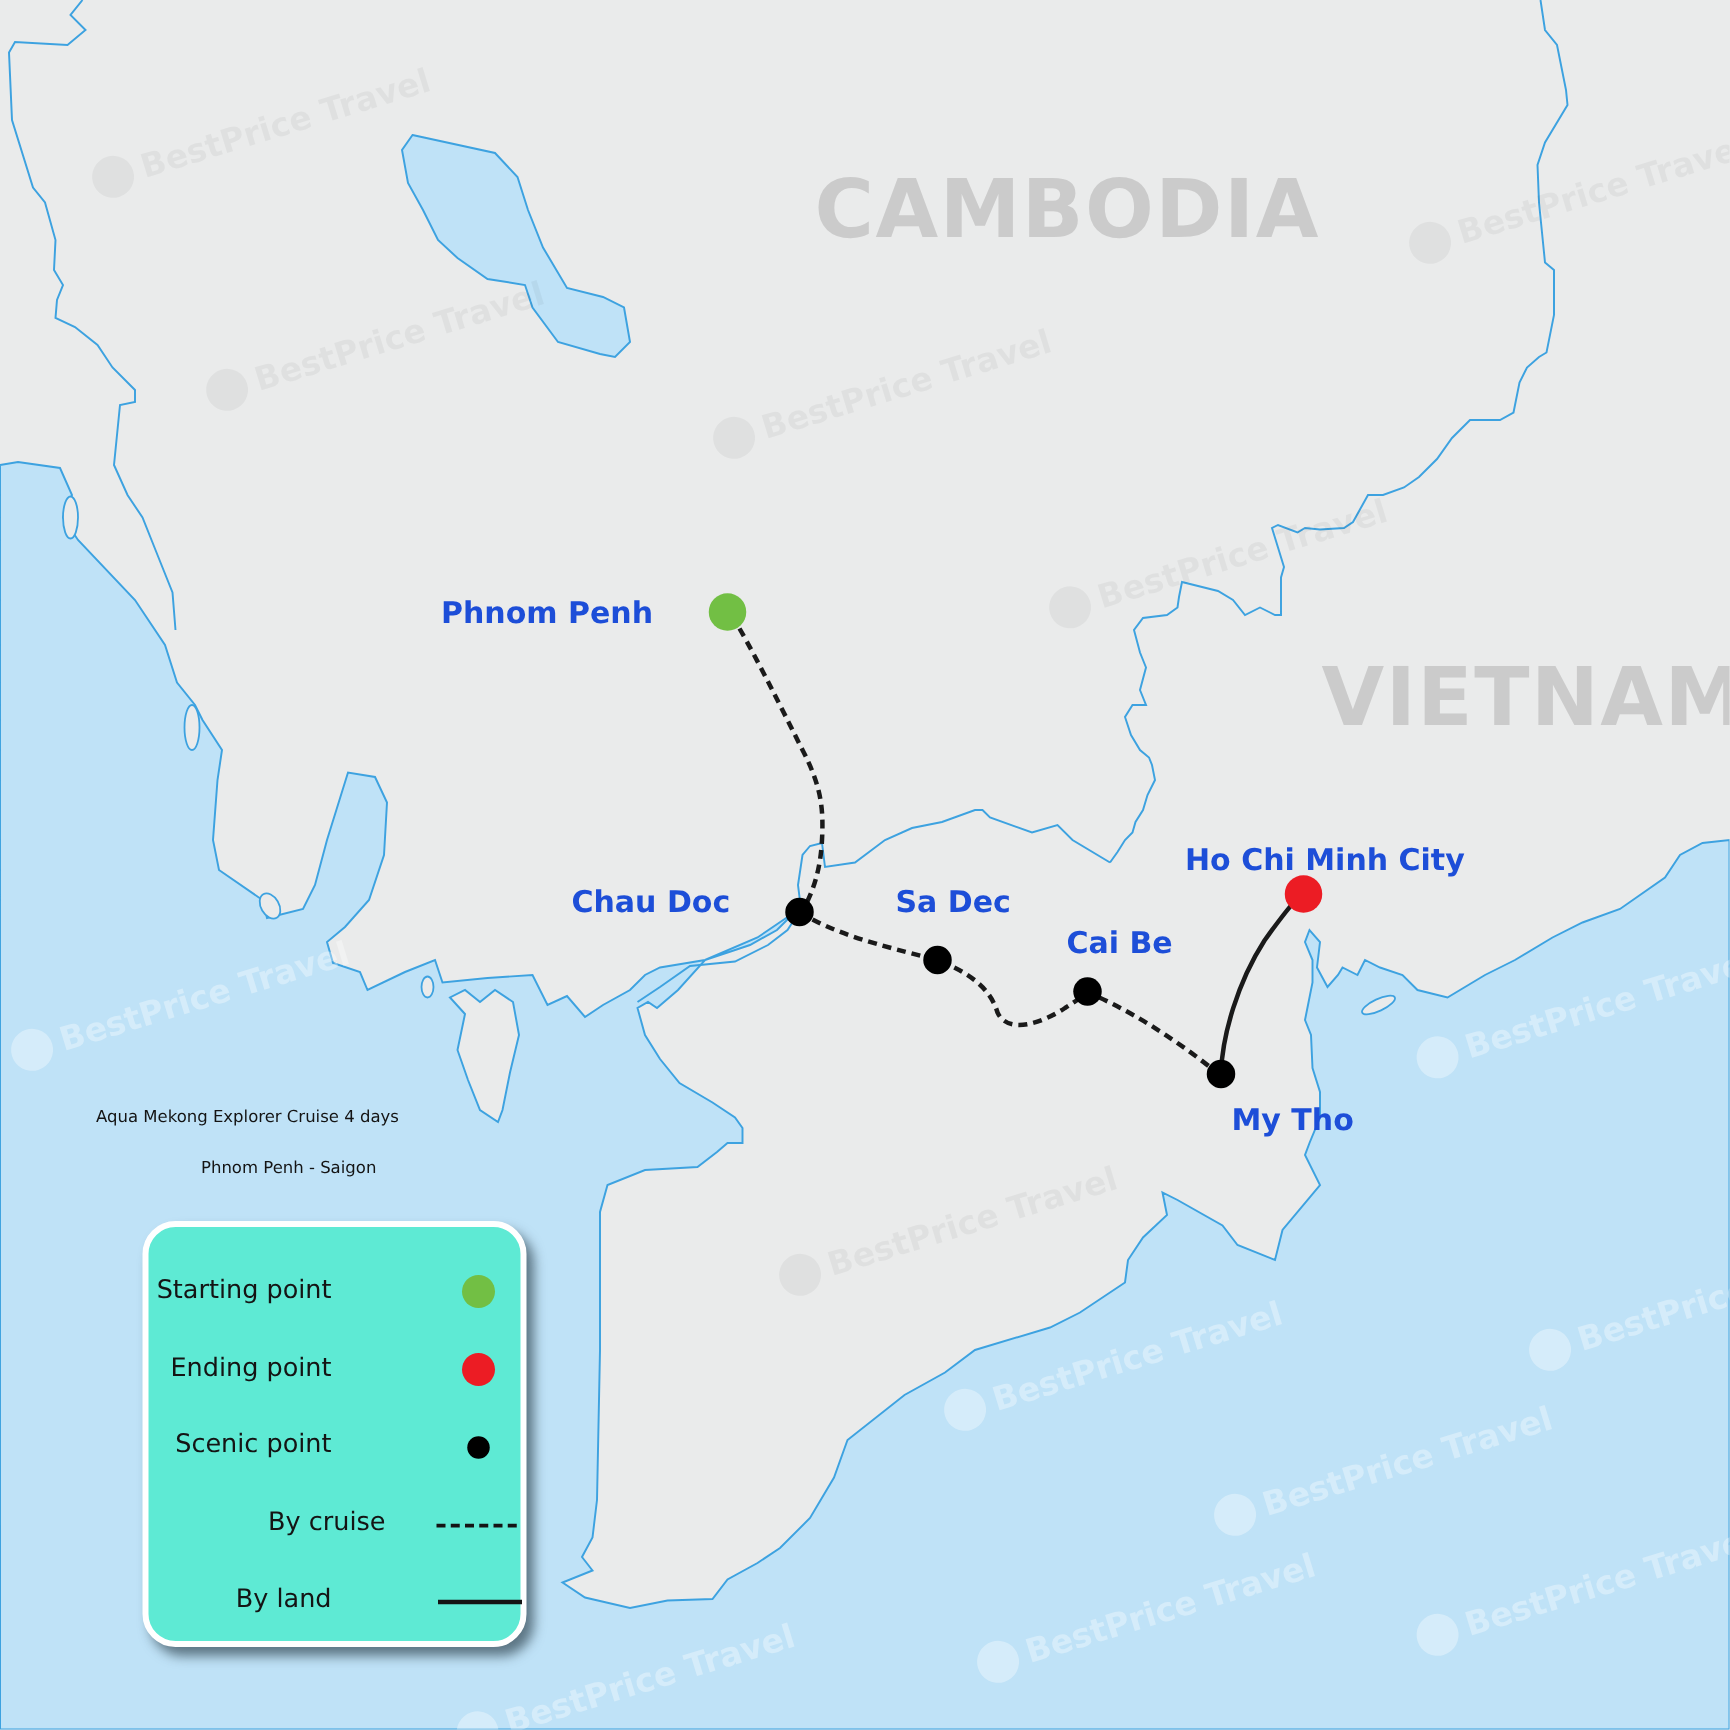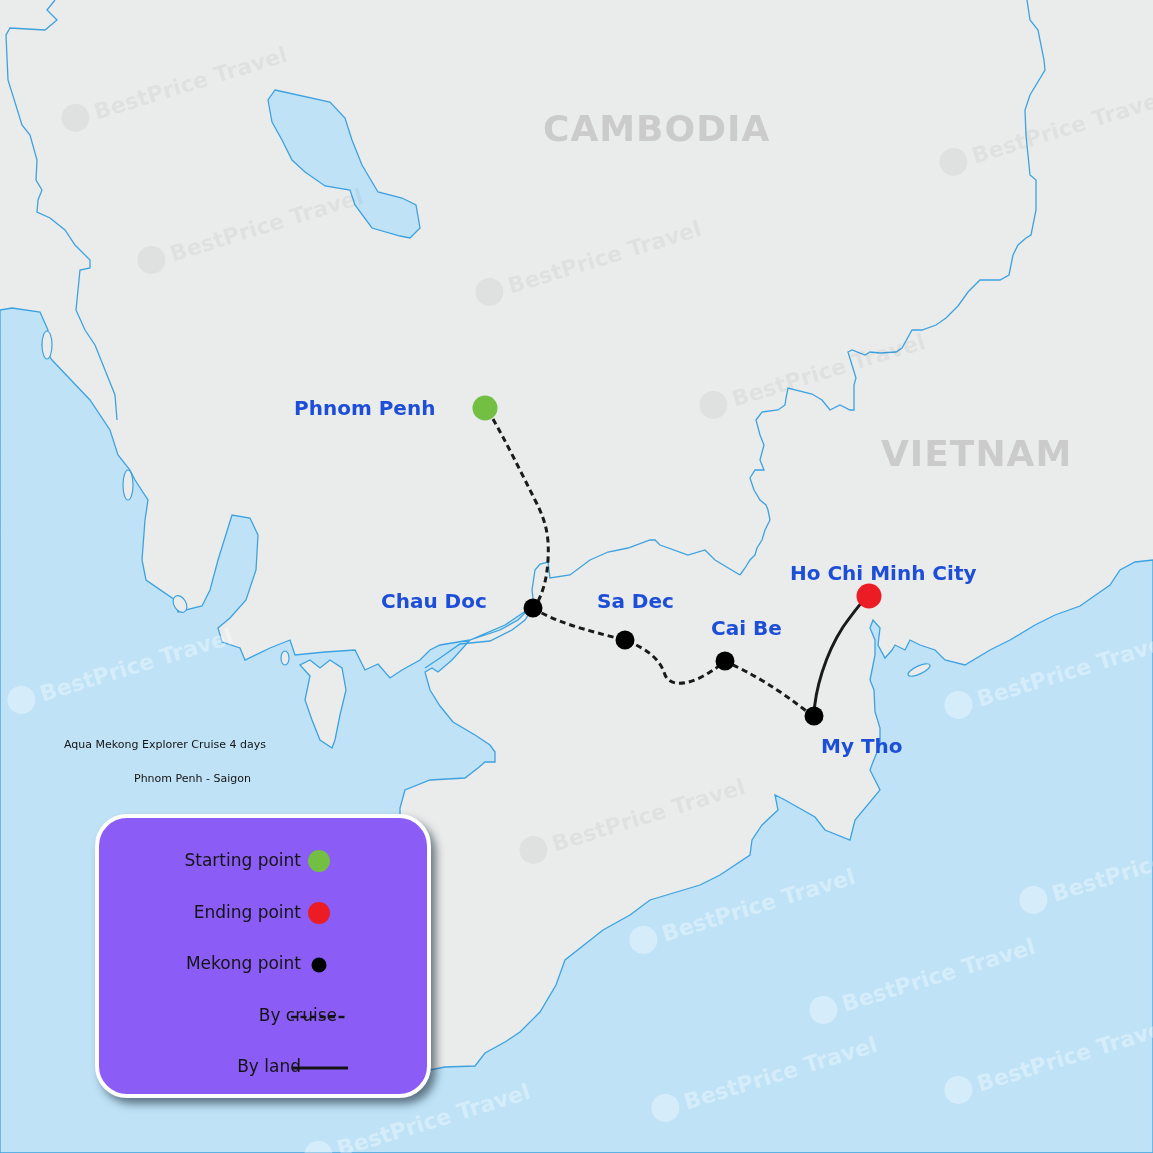--- a/index.html
+++ b/index.html
@@ -1,28 +1,28 @@
 <!DOCTYPE html>
 <html><head>
 <meta charset="utf-8">
 <style>
   html, body { margin: 0; padding: 0; }
   body { width: 1153px; height: 1153px; overflow: hidden; background: #eaebeb; font-family: "Liberation Sans", sans-serif; }
   .map { position: relative; width: 1153px; height: 1153px; }
   svg.base { position: absolute; left: 0; top: 0; }
-  .country-label { position: absolute; font-family: "DejaVu Sans", sans-serif; font-weight: bold; color: #cbcbcb; font-size: 36px; letter-spacing: 1px; }
+  .country-label { position: absolute; font-family: "DejaVu Sans", sans-serif; font-weight: bold; color: #cbcbcb; font-size: 54px; letter-spacing: 1px; }
   .city-label { position: absolute; font-family: "DejaVu Sans", sans-serif; font-weight: bold; color: #1d4ed8; font-size: 20px; white-space: nowrap; }
   .title { position: absolute; font-family: "DejaVu Sans", sans-serif; color: #141414; font-size: 11px; white-space: nowrap; }
   .watermark { position: absolute; font-family: "DejaVu Sans", sans-serif; font-weight: bold; font-size: 22px; white-space: nowrap; transform: rotate(-17deg); transform-origin: left center; display: flex; align-items: center; gap: 6px; }
   .watermark .wm-logo { width: 28px; height: 28px; border-radius: 50%; display: inline-block; }
   .wm-land { color: rgba(0,0,0,0.045); }
   .wm-land .wm-logo { background: rgba(0,0,0,0.045); }
   .wm-sea { color: rgba(255,255,255,0.35); }
   .wm-sea .wm-logo { background: rgba(255,255,255,0.35); }
-  .legend { position: absolute; left: 95px; top: 814px; width: 336px; height: 284px; background: #8b5cf6; border: 4px solid #ffffff; border-radius: 32px; box-shadow: 5px 6px 8px rgba(40,60,70,0.65); box-sizing: border-box; }
+  .legend { position: absolute; left: 95px; top: 814px; width: 256px; height: 284px; background: #5eead4; border: 4px solid #ffffff; border-radius: 22px; box-shadow: 5px 6px 8px rgba(40,60,70,0.65); box-sizing: border-box; }
   .legend-row { position: absolute; left: 0; width: 100%; height: 30px; }
   .legend-label { position: absolute; right: 126px; top: 4px; font-family: "DejaVu Sans", sans-serif; font-size: 17px; color: #141414; white-space: nowrap; }
   .legend-sym { position: absolute; left: 190px; top: 0; width: 60px; height: 30px; }
 </style>
 </head>
 <body>
 
 <div class="map">
   <svg class="base" width="1153" height="1153" viewBox="0 0 1153 1153">
 
@@ -135,21 +135,21 @@
           <circle cx="30" cy="15" r="11" fill="#72bf44"></circle>
         </svg>
     </div>
     <div class="legend-row" style="top:80px;">
       <span class="legend-label">Ending point</span>
       <svg class="legend-sym" viewBox="0 0 60 30">
           <circle cx="30" cy="15" r="11" fill="#ec1c24"></circle>
         </svg>
     </div>
     <div class="legend-row" style="top:131px;">
-      <span class="legend-label">Mekong point</span>
+      <span class="legend-label">Scenic point</span>
       <svg class="legend-sym" viewBox="0 0 60 30">
           <circle cx="30" cy="16" r="7.5" fill="#000"></circle>
         </svg>
     </div>
     <div class="legend-row" style="top:183px;padding-left:36px;">
       <span class="legend-label">By cruise</span>
       <svg class="legend-sym" viewBox="0 0 60 30">
           <line x1="2" y1="16" x2="58" y2="16" stroke="#141414" stroke-width="2.5" stroke-dasharray="6 3.5"></line>
         </svg>
     </div>

